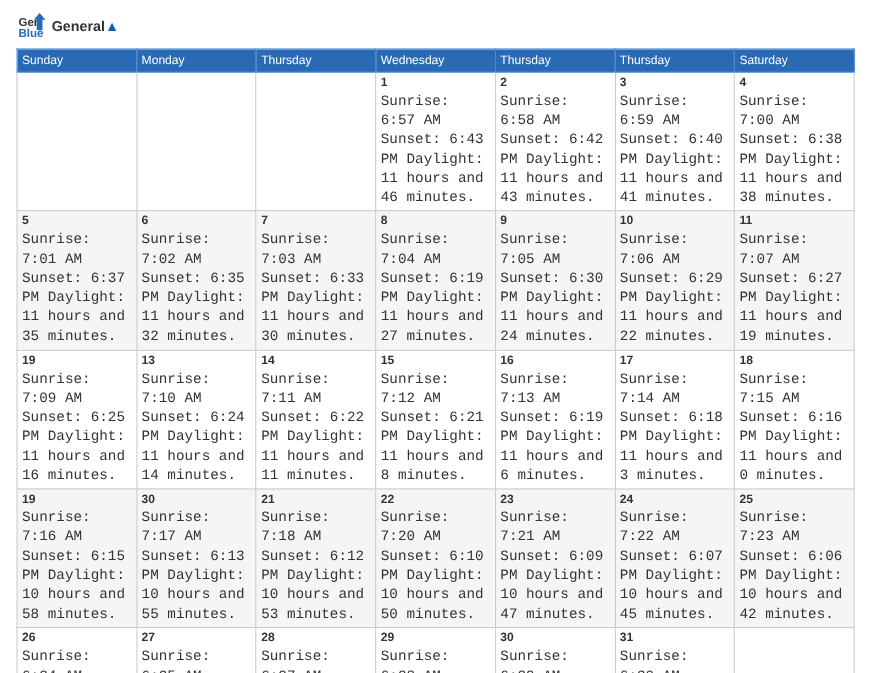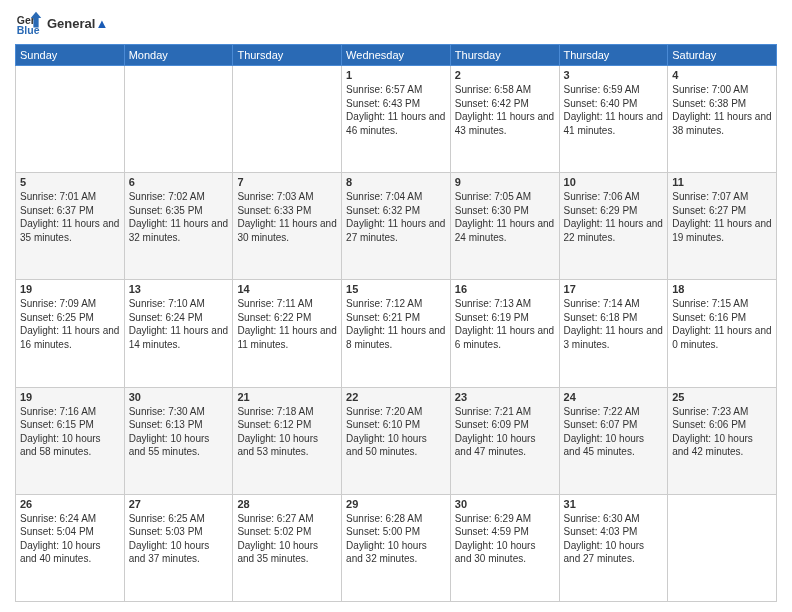--- a/index.html
+++ b/index.html
@@ -77,23 +77,24 @@
       height: 82px;
     }
     .day-num {
       font-size: 11px;
       font-weight: bold;
       color: #333;
       display: block;
       margin-bottom: 2px;
     }
     .cell-content {
-      font-size: 10px;
+      font-size: 13px;
       line-height: 1.35;
       color: #333;
+      font-family: Liberation Mono, monospace;
     }
     .empty-cell {
       background: #f9f9f9;
     }
     tr:nth-child(even) td {
       background-color: #f5f5f5;
     }
     tr:nth-child(odd) td {
       background-color: #ffffff;
     }
@@ -188,21 +189,21 @@
           <td>
             <span class="day-num">7</span>
             <div class="cell-content">Sunrise: 7:03 AM
 Sunset: 6:33 PM
 Daylight: 11 hours
 and 30 minutes.</div>
           </td>
           <td>
             <span class="day-num">8</span>
             <div class="cell-content">Sunrise: 7:04 AM
-Sunset: 6:32 PM
+Sunset: 6:19 PM
 Daylight: 11 hours
 and 27 minutes.</div>
           </td>
           <td>
             <span class="day-num">9</span>
             <div class="cell-content">Sunrise: 7:05 AM
 Sunset: 6:30 PM
 Daylight: 11 hours
 and 24 minutes.</div>
           </td>
@@ -275,21 +276,21 @@
         <tr>
           <td>
             <span class="day-num">19</span>
             <div class="cell-content">Sunrise: 7:16 AM
 Sunset: 6:15 PM
 Daylight: 10 hours
 and 58 minutes.</div>
           </td>
           <td>
             <span class="day-num">30</span>
-            <div class="cell-content">Sunrise: 7:30 AM
+            <div class="cell-content">Sunrise: 7:17 AM
 Sunset: 6:13 PM
 Daylight: 10 hours
 and 55 minutes.</div>
           </td>
           <td>
             <span class="day-num">21</span>
             <div class="cell-content">Sunrise: 7:18 AM
 Sunset: 6:12 PM
 Daylight: 10 hours
 and 53 minutes.</div>

